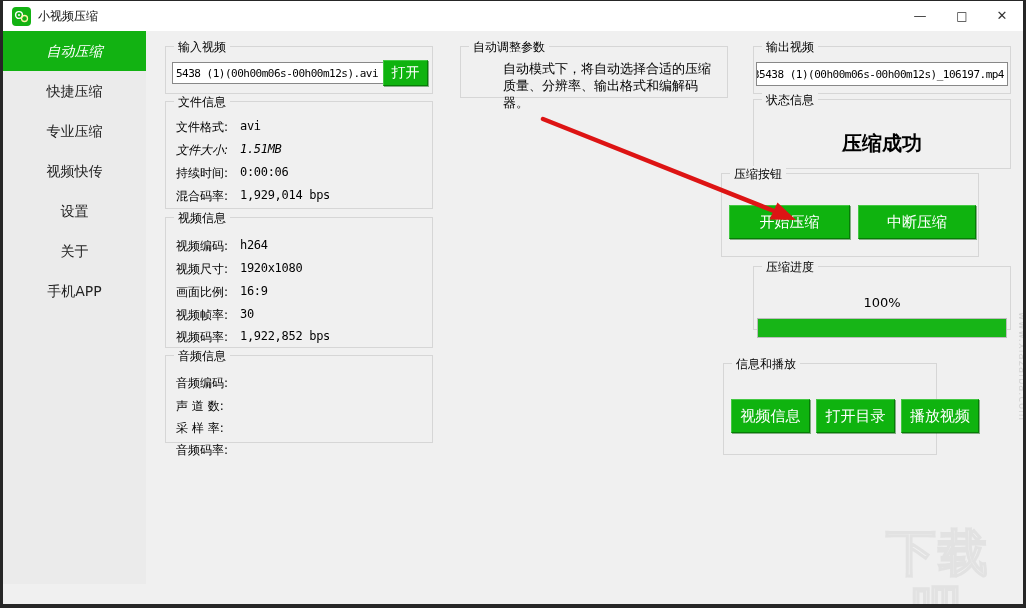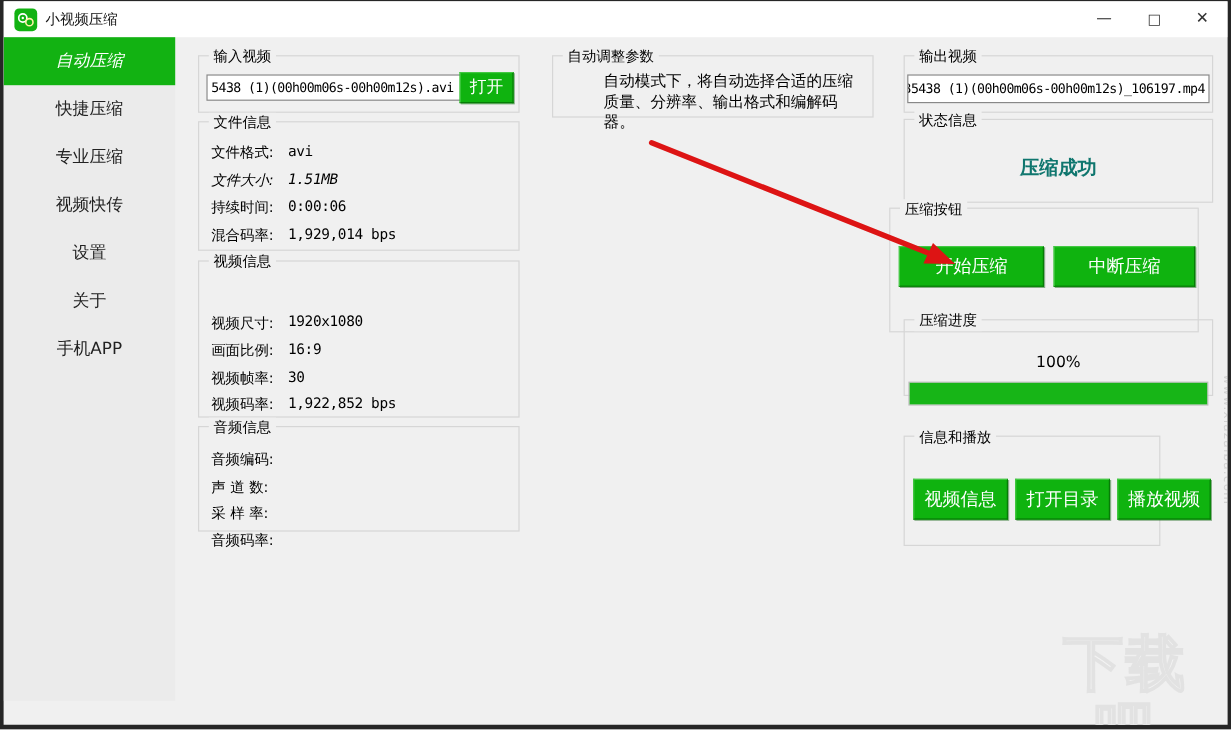--- a/index.html
+++ b/index.html
@@ -31,21 +31,21 @@
   .field .fval { position:absolute; left:3px; top:50%; transform:translateY(-50%); white-space:nowrap; }
   .field.clip-left .fval { left:auto; right:3px; }
   .gbtn { position:absolute; background:#0fb30f; color:#ffffff; text-align:center; border:1px solid #0a8a0a;
           border-top-color:#43c843; border-left-color:#43c843; border-right-color:#067c06; border-bottom-color:#067c06;
           box-shadow:1px 1px 0 rgba(0,90,0,.45); font-family:"DejaVu Sans", sans-serif; cursor:default; }
   
   .inforow { position:absolute; left:10px; right:6px; height:16px; font-size:12px; color:#000; white-space:nowrap; }
   .inforow .lab { display:inline-block; }
   .inforow .val { position:absolute; left:64px; font-family:"DejaVu Sans Mono", monospace; font-size:12px; letter-spacing:-0.3px; }
   
-  .status-text { position:absolute; left:0; right:0; text-align:center; font-weight:bold; font-size:16px; color:#0f766e; }
+  .status-text { position:absolute; left:0; right:0; text-align:center; font-weight:bold; font-size:20px; color:#000000; }
   .pct { position:absolute; left:0; right:0; text-align:center; font-size:13px; color:#000; }
   .pbar { position:absolute; border:1px solid #bcbcbc; background:#ffffff; }
   .pbar-fill { height:100%; background:#17b517; }
   .auto-desc { position:absolute; left:10px; right:8px; top:13px; font-size:13px; line-height:17px; color:#000;margin-left:32px; }
   
   .arrow-svg { position:absolute; left:0; top:0; pointer-events:none; }
   
   .wm { position:absolute; right:10px; top:524px; width:150px; text-align:center; pointer-events:none; }
   .wm-big { font-size:50px; font-weight:bold; color:#f3f3f3; -webkit-text-stroke:1.5px #e2e2e2; letter-spacing:2px; line-height:56px; }
   .wm-side { position:absolute; right:-54px; top:360px; transform:rotate(90deg); font-size:10px; color:rgba(140,140,140,0.30); letter-spacing:1px; pointer-events:none; }
@@ -98,20 +98,23 @@
     <div class="inforow" style="top:63px;">
       <span class="lab">持续时间:</span><span class="val">0:00:06</span>
     </div>
     <div class="inforow" style="top:86px;">
       <span class="lab">混合码率:</span><span class="val">1,929,014 bps</span>
     </div>
   </div>
 
   <div class="grp" style="left:162px; top:216px; width:268px; height:131px;">
     <span class="grp-title">视频信息</span>
+    <div class="inforow" style="top:20px;">
+      <span class="lab">视频编码:</span><span class="val">h264</span>
+    </div>
     <div class="inforow" style="top:43px;">
       <span class="lab">视频尺寸:</span><span class="val">1920x1080</span>
     </div>
     <div class="inforow" style="top:66px;">
       <span class="lab">画面比例:</span><span class="val">16:9</span>
     </div>
     <div class="inforow" style="top:89px;">
       <span class="lab">视频帧率:</span><span class="val">30</span>
     </div>
     <div class="inforow" style="top:111px;">
@@ -145,35 +148,35 @@
     <div class="field clip-left" style="left:2px; top:15px; width:252px; height:24px;">
       <span class="fval">35438 (1)(00h00m06s-00h00m12s)_106197.mp4</span>
     </div>
   </div>
 
   <div class="grp" style="left:750px; top:98px; width:258px; height:70px;">
     <span class="grp-title">状态信息</span>
     <div class="status-text" style="top:30px;">压缩成功</div>
   </div>
 
-  <div class="grp" style="left:738px; top:172px; width:258px; height:104px;">
+  <div class="grp" style="left:718px; top:172px; width:258px; height:84px;">
     <span class="grp-title">压缩按钮</span>
     <button class="gbtn" style="left:7px; top:31px; width:121px; height:34px; font-size:15px;">开始压缩</button>
     <button class="gbtn" style="left:136px; top:31px; width:118px; height:34px; font-size:15px;">中断压缩</button>
   </div>
 
   <div class="grp" style="left:750px; top:265px; width:258px; height:64px;">
     <span class="grp-title">压缩进度</span>
     <div class="pct" style="top:28px;">100%</div>
     <div class="pbar" style="left:3px; top:51px; width:250px; height:20px;">
       <div class="pbar-fill" style="width: 100%;"></div>
     </div>
   </div>
 
-  <div class="grp" style="left:750px; top:362px; width:214px; height:92px;">
+  <div class="grp" style="left:720px; top:362px; width:214px; height:92px;">
     <span class="grp-title">信息和播放</span>
     <button class="gbtn" style="left:7px; top:35px; width:79px; height:34px; font-size:15px;">视频信息</button>
     <button class="gbtn" style="left:92px; top:35px; width:79px; height:34px; font-size:15px;">打开目录</button>
     <button class="gbtn" style="left:177px; top:35px; width:78px; height:34px; font-size:15px;">播放视频</button>
   </div>
 
   <svg class="arrow-svg" width="1026" height="608" viewBox="0 0 1026 608">
     <line x1="540" y1="118" x2="771" y2="210" stroke="#dd1414" stroke-width="4.5" stroke-linecap="round"></line>
     <polygon points="793,219 766.5,218.5 774.5,201.5" fill="#dd1414"></polygon>
   </svg>

